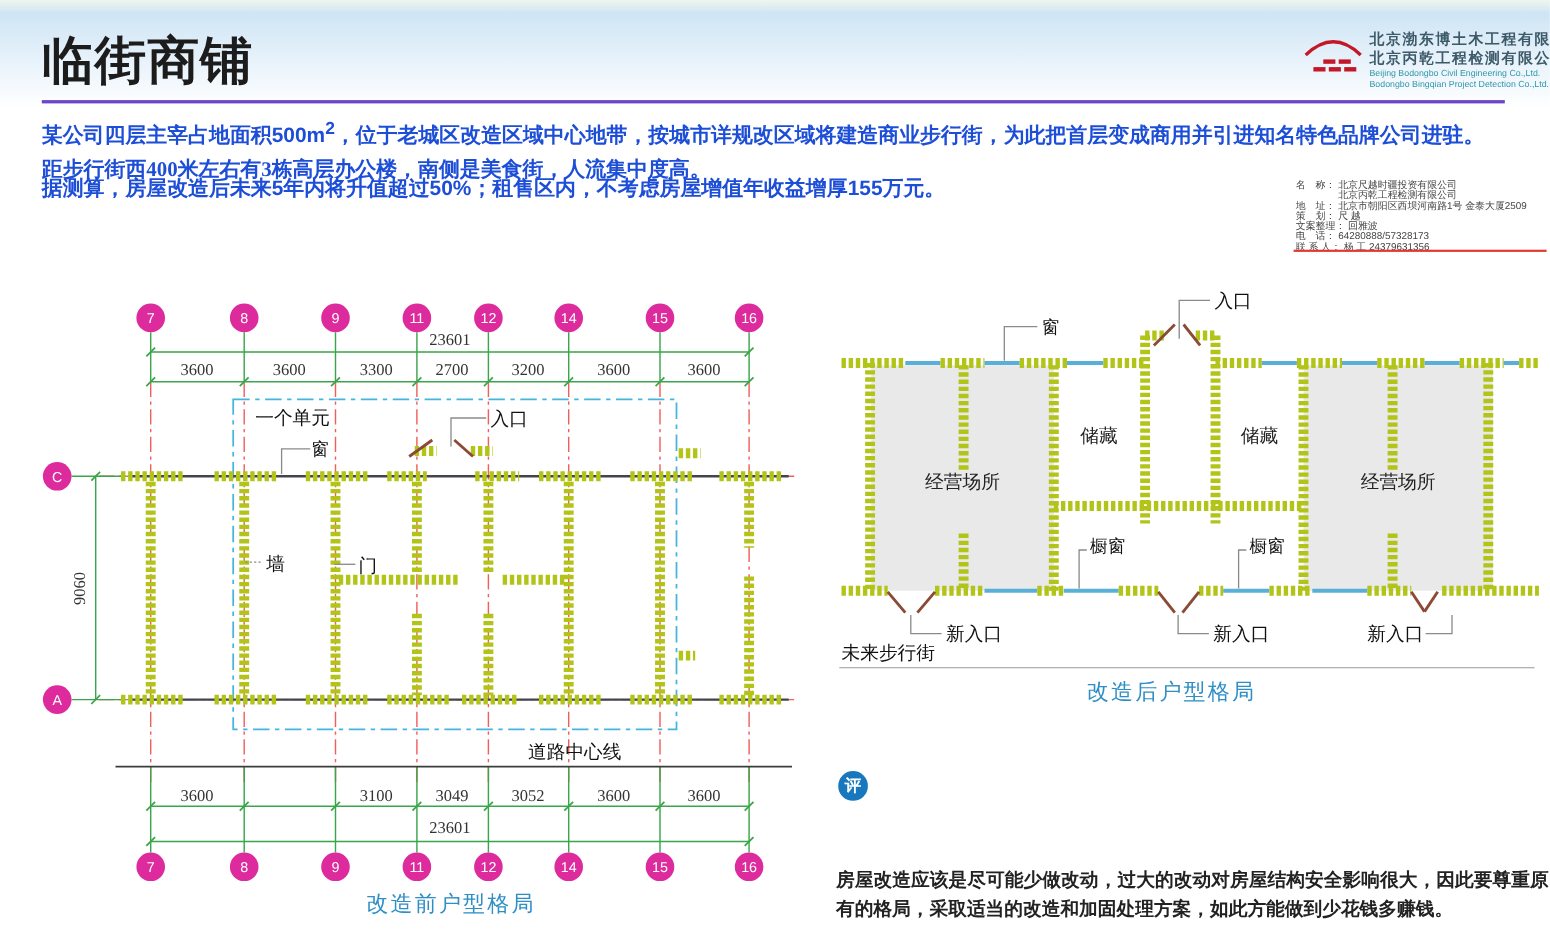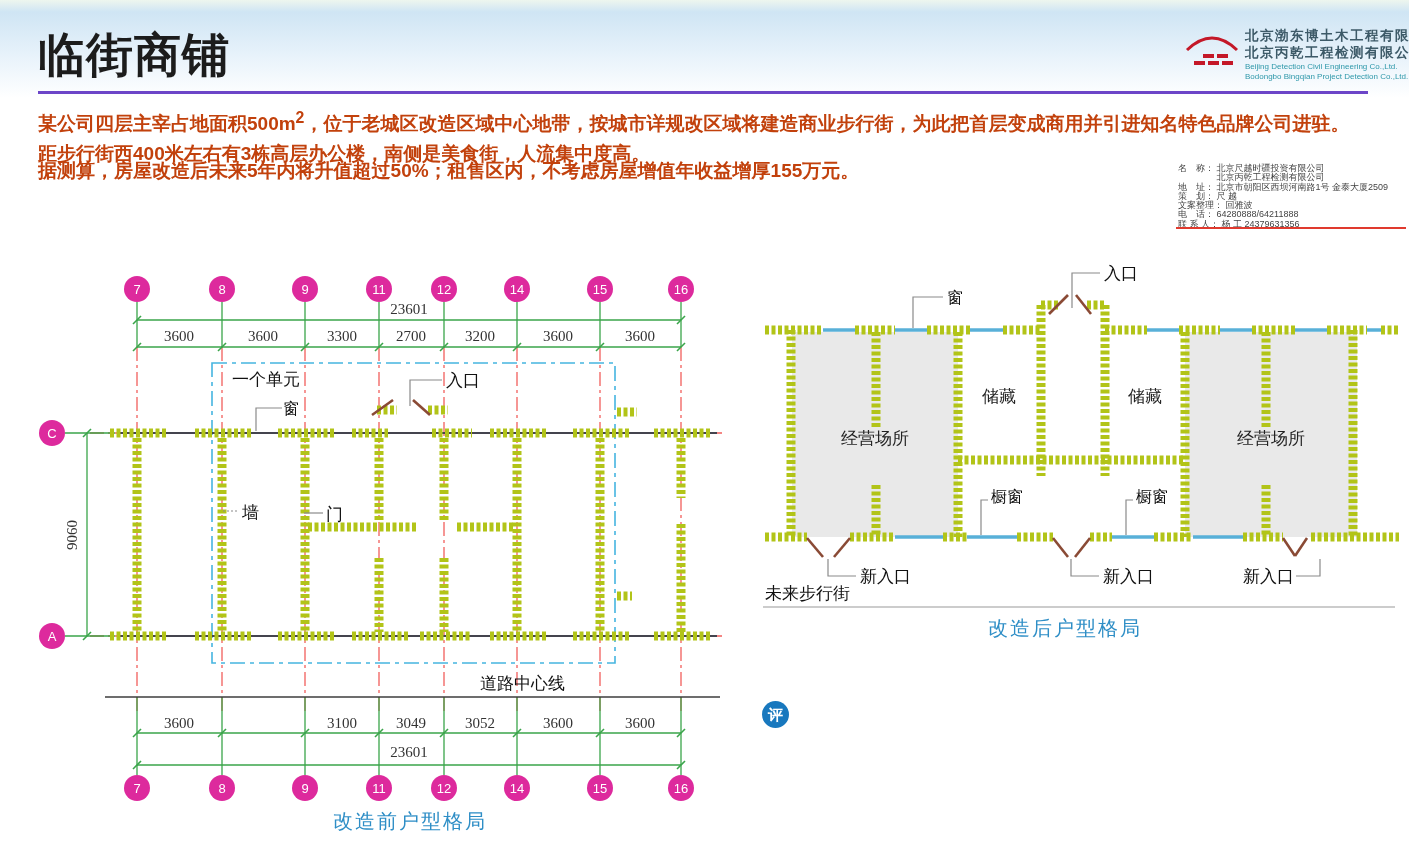--- a/index.html
+++ b/index.html
@@ -11,21 +11,21 @@
   *{margin:0;padding:0;box-sizing:border-box;}
   body{background:#fff;font-family:"Liberation Sans",sans-serif;}
   .page{position:relative;width:1409px;height:847px;background:#fff;overflow:hidden;}
   .topgrad{position:absolute;left:0;top:0;width:1409px;height:98px;
     background:linear-gradient(180deg,#eef6ee 0px,#cfe5f4 12px,#e9f3fb 58px,#ffffff 98px);}
   .title{position:absolute;left:38px;top:24px;font-size:47px;font-weight:bold;color:#1c1c1c;letter-spacing:1px;}
   .purpleline{position:absolute;left:38px;top:91px;width:1330px;height:3px;background:var(--purple);}
   .logo{position:absolute;left:1183px;top:24px;}
   .coname{position:absolute;left:1245px;top:27px;line-height:17px;font-size:13.5px;font-weight:bold;color:#3d5a68;letter-spacing:1.5px;white-space:nowrap;}
   .coname-en{position:absolute;left:1245px;top:62px;line-height:10px;font-size:8px;color:#2e98aa;white-space:nowrap;}
-  .intro{position:absolute;left:38px;color:#c2410c;font-size:19px;font-weight:bold;white-space:nowrap;}
+  .intro{position:absolute;left:38px;color:#1d4ed8;font-size:19px;font-weight:bold;white-space:nowrap;}
   .costline{position:absolute;left:38px;top:212px;font-size:20px;font-weight:bold;color:var(--cost-blue);white-space:nowrap;}
   .contact{position:absolute;left:1178px;top:164px;font-size:9px;line-height:9.3px;color:#444;white-space:nowrap;}
   .redline{position:absolute;left:1176px;top:227px;width:230px;height:2px;background:#e03a2e;}
   .plan{position:absolute;}
   .plan-before{left:20px;top:258px;}
   .plan-after{left:755px;top:250px;}
   
   .wall{stroke:var(--wall-green);stroke-width:9;stroke-dasharray:4 2.5;fill:none;}
   .win{stroke:var(--window-blue);stroke-width:3.5;}
   .gridred{stroke:var(--grid-red);stroke-width:1.3;stroke-dasharray:14 4 3 4;fill:none;}
@@ -69,35 +69,35 @@
           <rect x="25" y="37" width="11" height="4"></rect>
           <rect x="39" y="37" width="11" height="4"></rect>
       </g>
     </svg>
   </div>
   <div class="coname">
     <div>北京渤东博土木工程有限公司</div>
     <div>北京丙乾工程检测有限公司</div>
   </div>
   <div class="coname-en">
-    <div>Beijing Detection Civil Engineering Co.,Ltd.</div>
+    <div>Beijing Bodongbo Civil Engineering Co.,Ltd.</div>
     <div>Bodongbo Bingqian Project Detection Co.,Ltd.</div>
   </div>
 
   <div class="intro" style="top:109px;"><span>某公司四层主宰占地面积500m</span><sup>2</sup><span>，位于老城区改造区域中心地带，按城市详规改区域将建造商业步行街，为此把首层变成商用并引进知名特色品牌公司进驻。</span></div>
-  <div class="intro" style="top:141px;">距步行街西400米左右有3栋高层办公楼，南侧是美食街，人流集中度高。</div>
+  <div class="intro" style="top:141px;font-family:Liberation Serif, serif;">距步行街西400米左右有3栋高层办公楼，南侧是美食街，人流集中度高。</div>
   <div class="intro" style="top:158px;">据测算，房屋改造后未来5年内将升值超过50%；租售区内，不考虑房屋增值年收益增厚155万元。</div>
 
   <div class="contact">
     <div>名　称：  北京尺越时疆投资有限公司</div>
     <div>　　　　  北京丙乾工程检测有限公司</div>
     <div>地　址：  北京市朝阳区西坝河南路1号 金泰大厦2509</div>
     <div>策　划：  尺 越</div>
     <div>文案整理：  回雅波</div>
-    <div>电　话：  64280888/64211888</div>
+    <div>电　话：  64280888/57328173</div>
     <div>联 系 人：  杨 工  24379631356</div>
   </div>
   <div class="redline"></div>
 
   <svg class="plan plan-before" width="710" height="589" viewBox="0 0 710 589">
 
     <g>
       <line class="gridred" x1="117" y1="89" x2="117" y2="455"></line>
         <line class="gridred" x1="202" y1="89" x2="202" y2="455"></line>
       <line class="gridred" x1="285" y1="89" x2="285" y2="455"></line>
@@ -384,13 +384,14 @@
     <text class="lbl17" x="348" y="332">新入口</text>
     <polyline class="ptr" points="565,309 565,326 541,326"></polyline>
     <text class="lbl17" x="488" y="332">新入口</text>
 
     <text class="lbl17" x="10" y="349">未来步行街</text>
     <line x1="8" y1="357" x2="640" y2="357" stroke="#999" stroke-width="1"></line>
     <text class="cap" x="310" y="385">改造后户型格局</text>
   </svg>
 
   <div class="badge">评</div>
+  <div class="cpara" style="top:786px;">房屋改造应该是尽可能少做改动，过大的改动对房屋结构安全影响很大，因此要尊重原有的格局，采取适当的改造和加固处理方案，如此方能做到少花钱多赚钱。</div>
 </div>
 
 </body></html>

